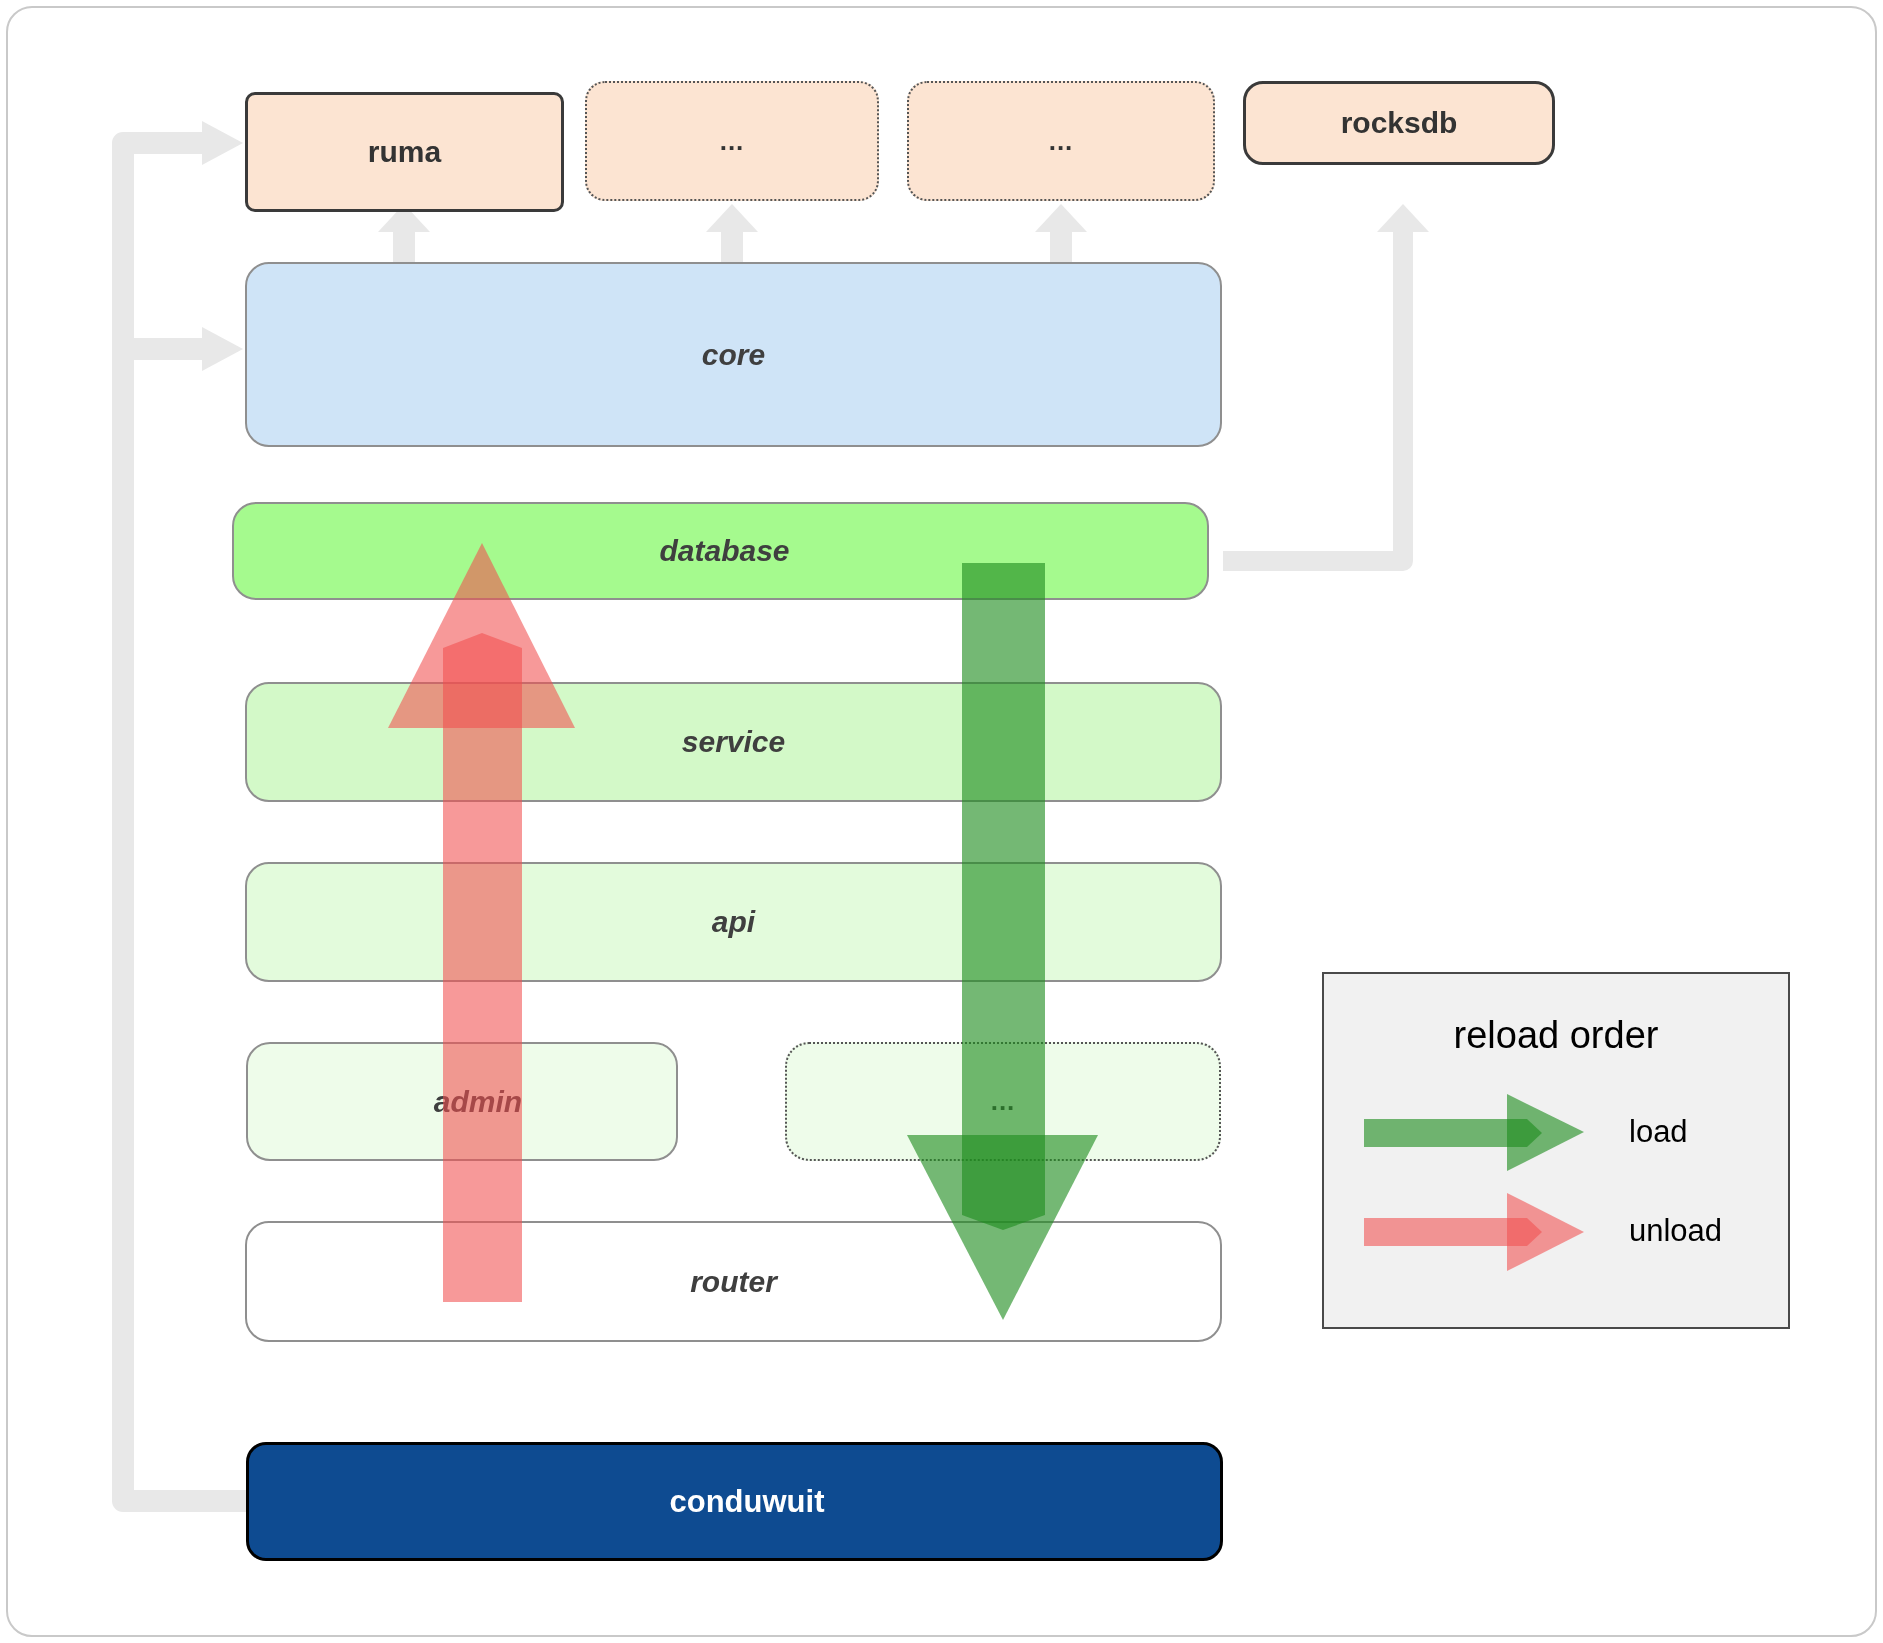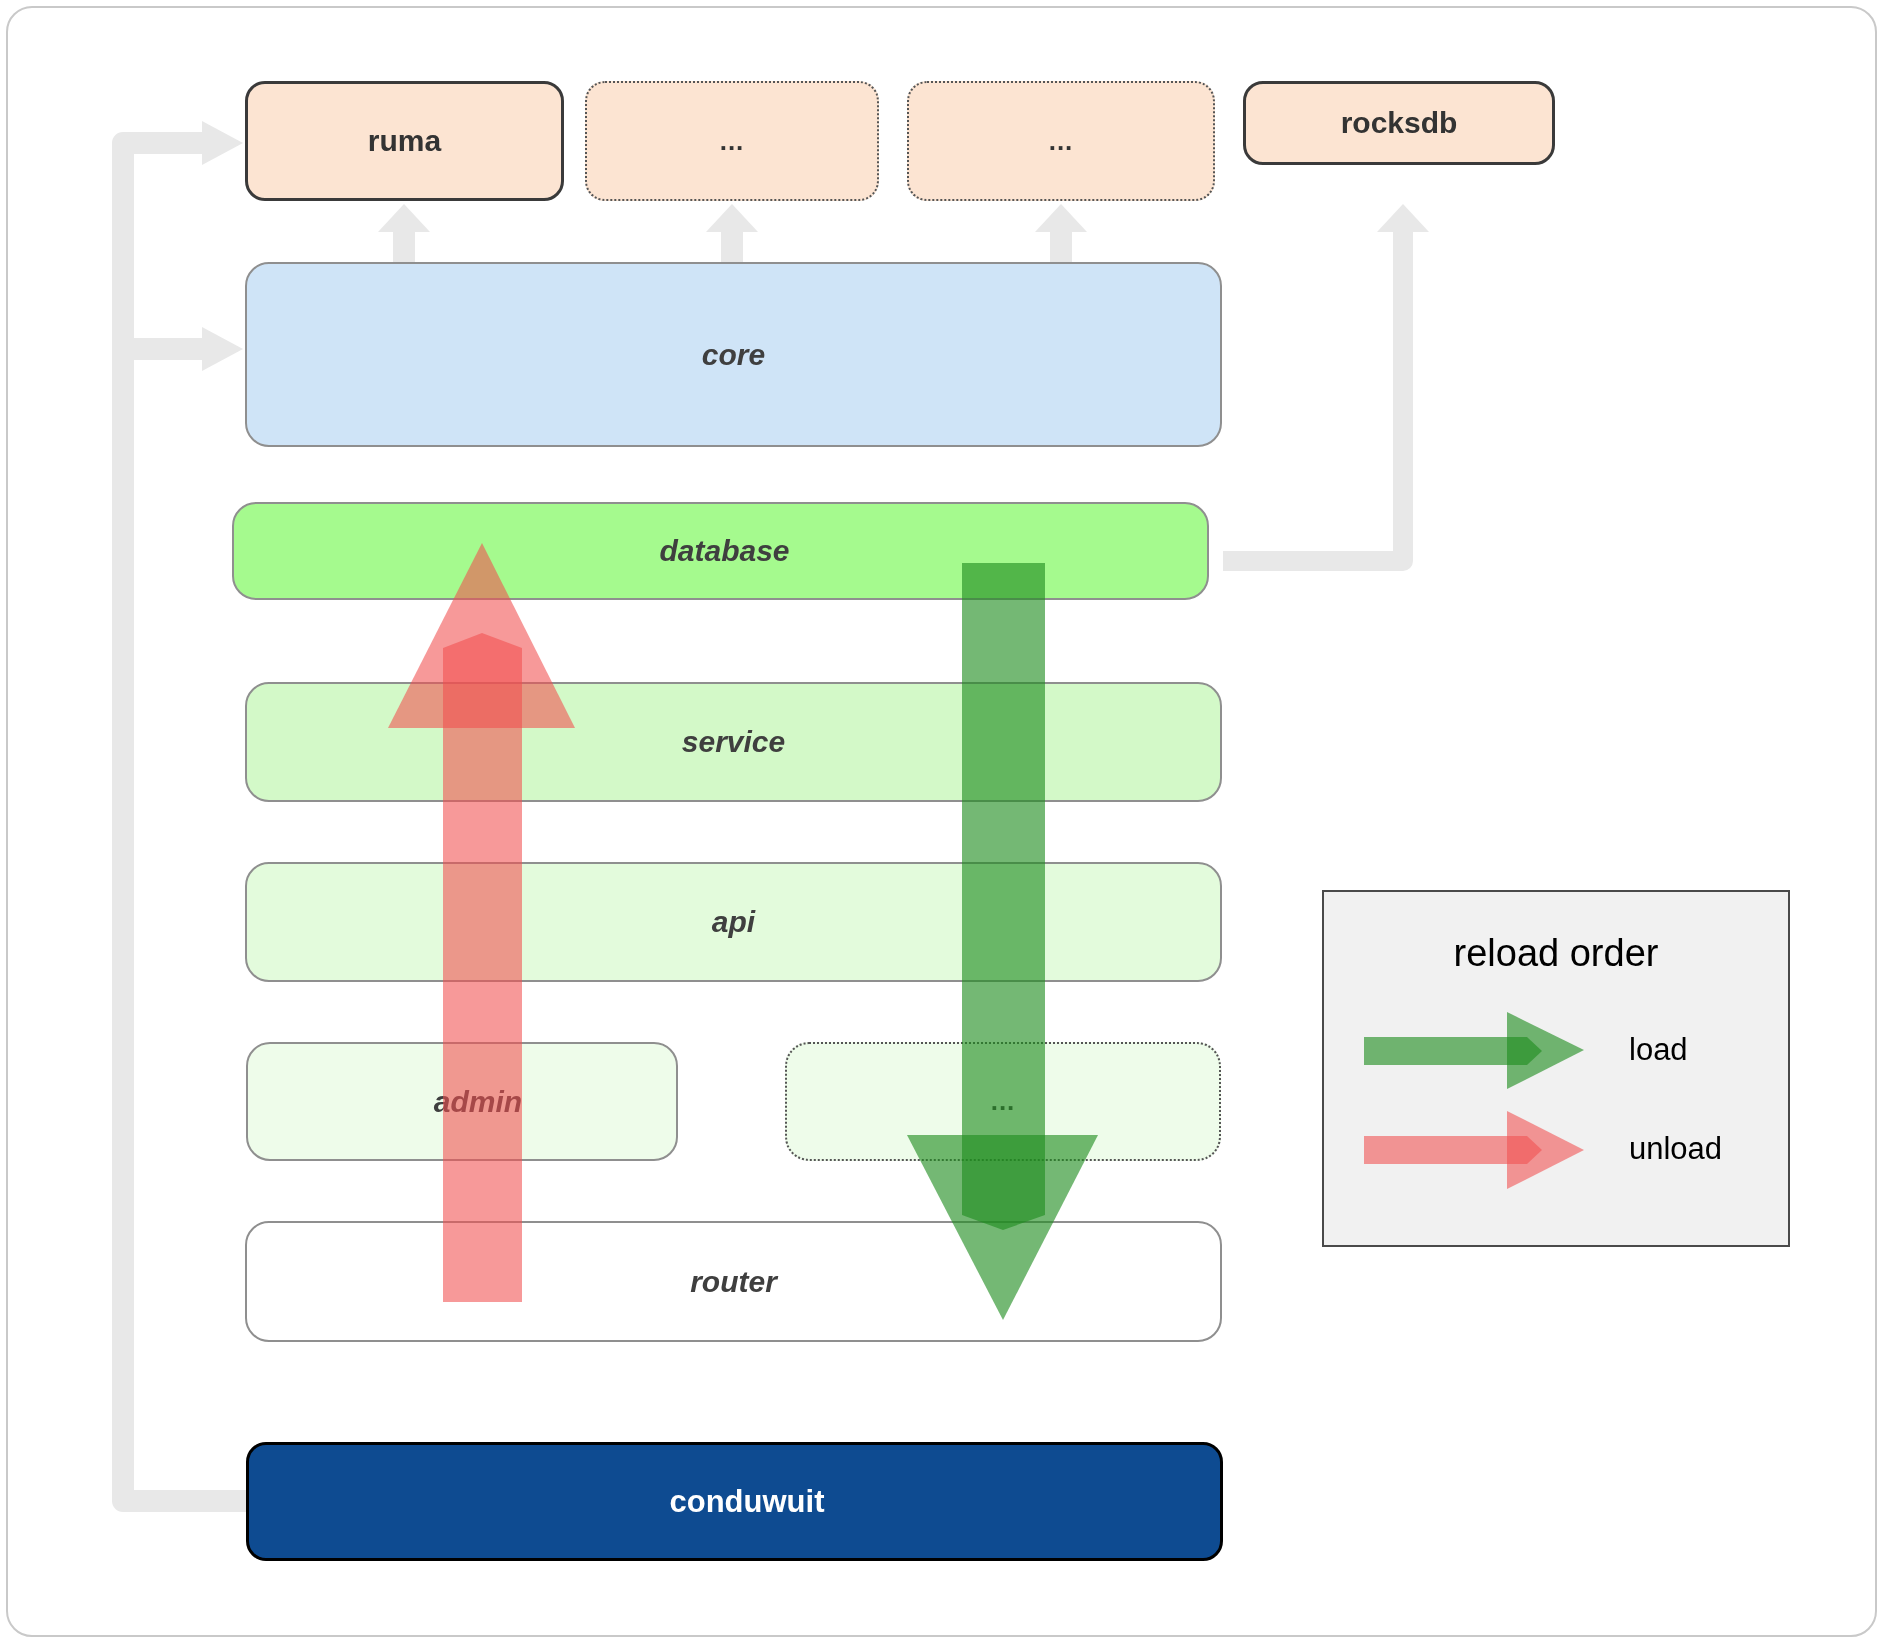--- a/index.html
+++ b/index.html
@@ -21,39 +21,39 @@
     font-size:30px;font-weight:bold;color:#3f3f3f;
     border-radius:24px;
     z-index:10;
   }
   .node.topbox{border-radius:20px;font-size:30px;color:#333;}
   .solid-dark{border:3px solid #3a3a3a;}
   .dotted{border:2px dotted #555;}
   .gray-border{border:2px solid #8f8f8f;font-style:italic;}
   .dots{font-size:26px;letter-spacing:1px;}
   
-  #node-ruma      {left:245px;top:81px;width:319px;height:120px;background:var(--c-peach);}
+  #node-ruma      {left:245px;top:92px;width:319px;height:120px;background:var(--c-peach);border-radius:10px;}
   #node-etop1     {left:585px;top:81px;width:294px;height:120px;background:var(--c-peach);}
   #node-etop2     {left:907px;top:81px;width:308px;height:120px;background:var(--c-peach);}
   #node-rocksdb   {left:1243px;top:81px;width:312px;height:84px;background:var(--c-peach);}
   #node-core      {left:245px;top:262px;width:977px;height:185px;background:var(--c-core);}
   #node-database  {left:232px;top:502px;width:977px;height:98px;background:var(--c-database);padding-left:8px;}
   #node-service   {left:245px;top:682px;width:977px;height:120px;background:var(--c-service);}
   #node-api       {left:245px;top:862px;width:977px;height:120px;background:var(--c-api);}
   #node-admin     {left:246px;top:1042px;width:432px;height:119px;background:var(--c-faint);padding-left:32px;}
   #node-eadmin    {left:785px;top:1042px;width:436px;height:119px;background:var(--c-faint);}
   #node-router    {left:245px;top:1221px;width:977px;height:121px;background:var(--c-router);}
   #node-conduwuit {left:246px;top:1442px;width:977px;height:119px;background:var(--c-conduwuit);
                    border:3px solid #000;border-radius:20px;color:#ffffff;font-size:31px;padding-left:25px;}
   svg.layer{position:absolute;left:0;top:0;pointer-events:none;}
   #connector-layer{z-index:1;}
   #arrow-layer{z-index:30;}
   
   #legend{
-    position:absolute;left:1322px;top:890px;width:468px;height:357px;
+    position:absolute;left:1322px;top:972px;width:468px;height:357px;
     background:var(--c-legend);border:2px solid #4a4a4a;box-sizing:border-box;
     z-index:20;
   }
   #legend-title{
     position:absolute;left:0;top:40px;width:100%;
     text-align:center;font-size:38px;color:#000;
   }
   .legend-label{
     position:absolute;left:305px;font-size:31px;color:#000;
   }

